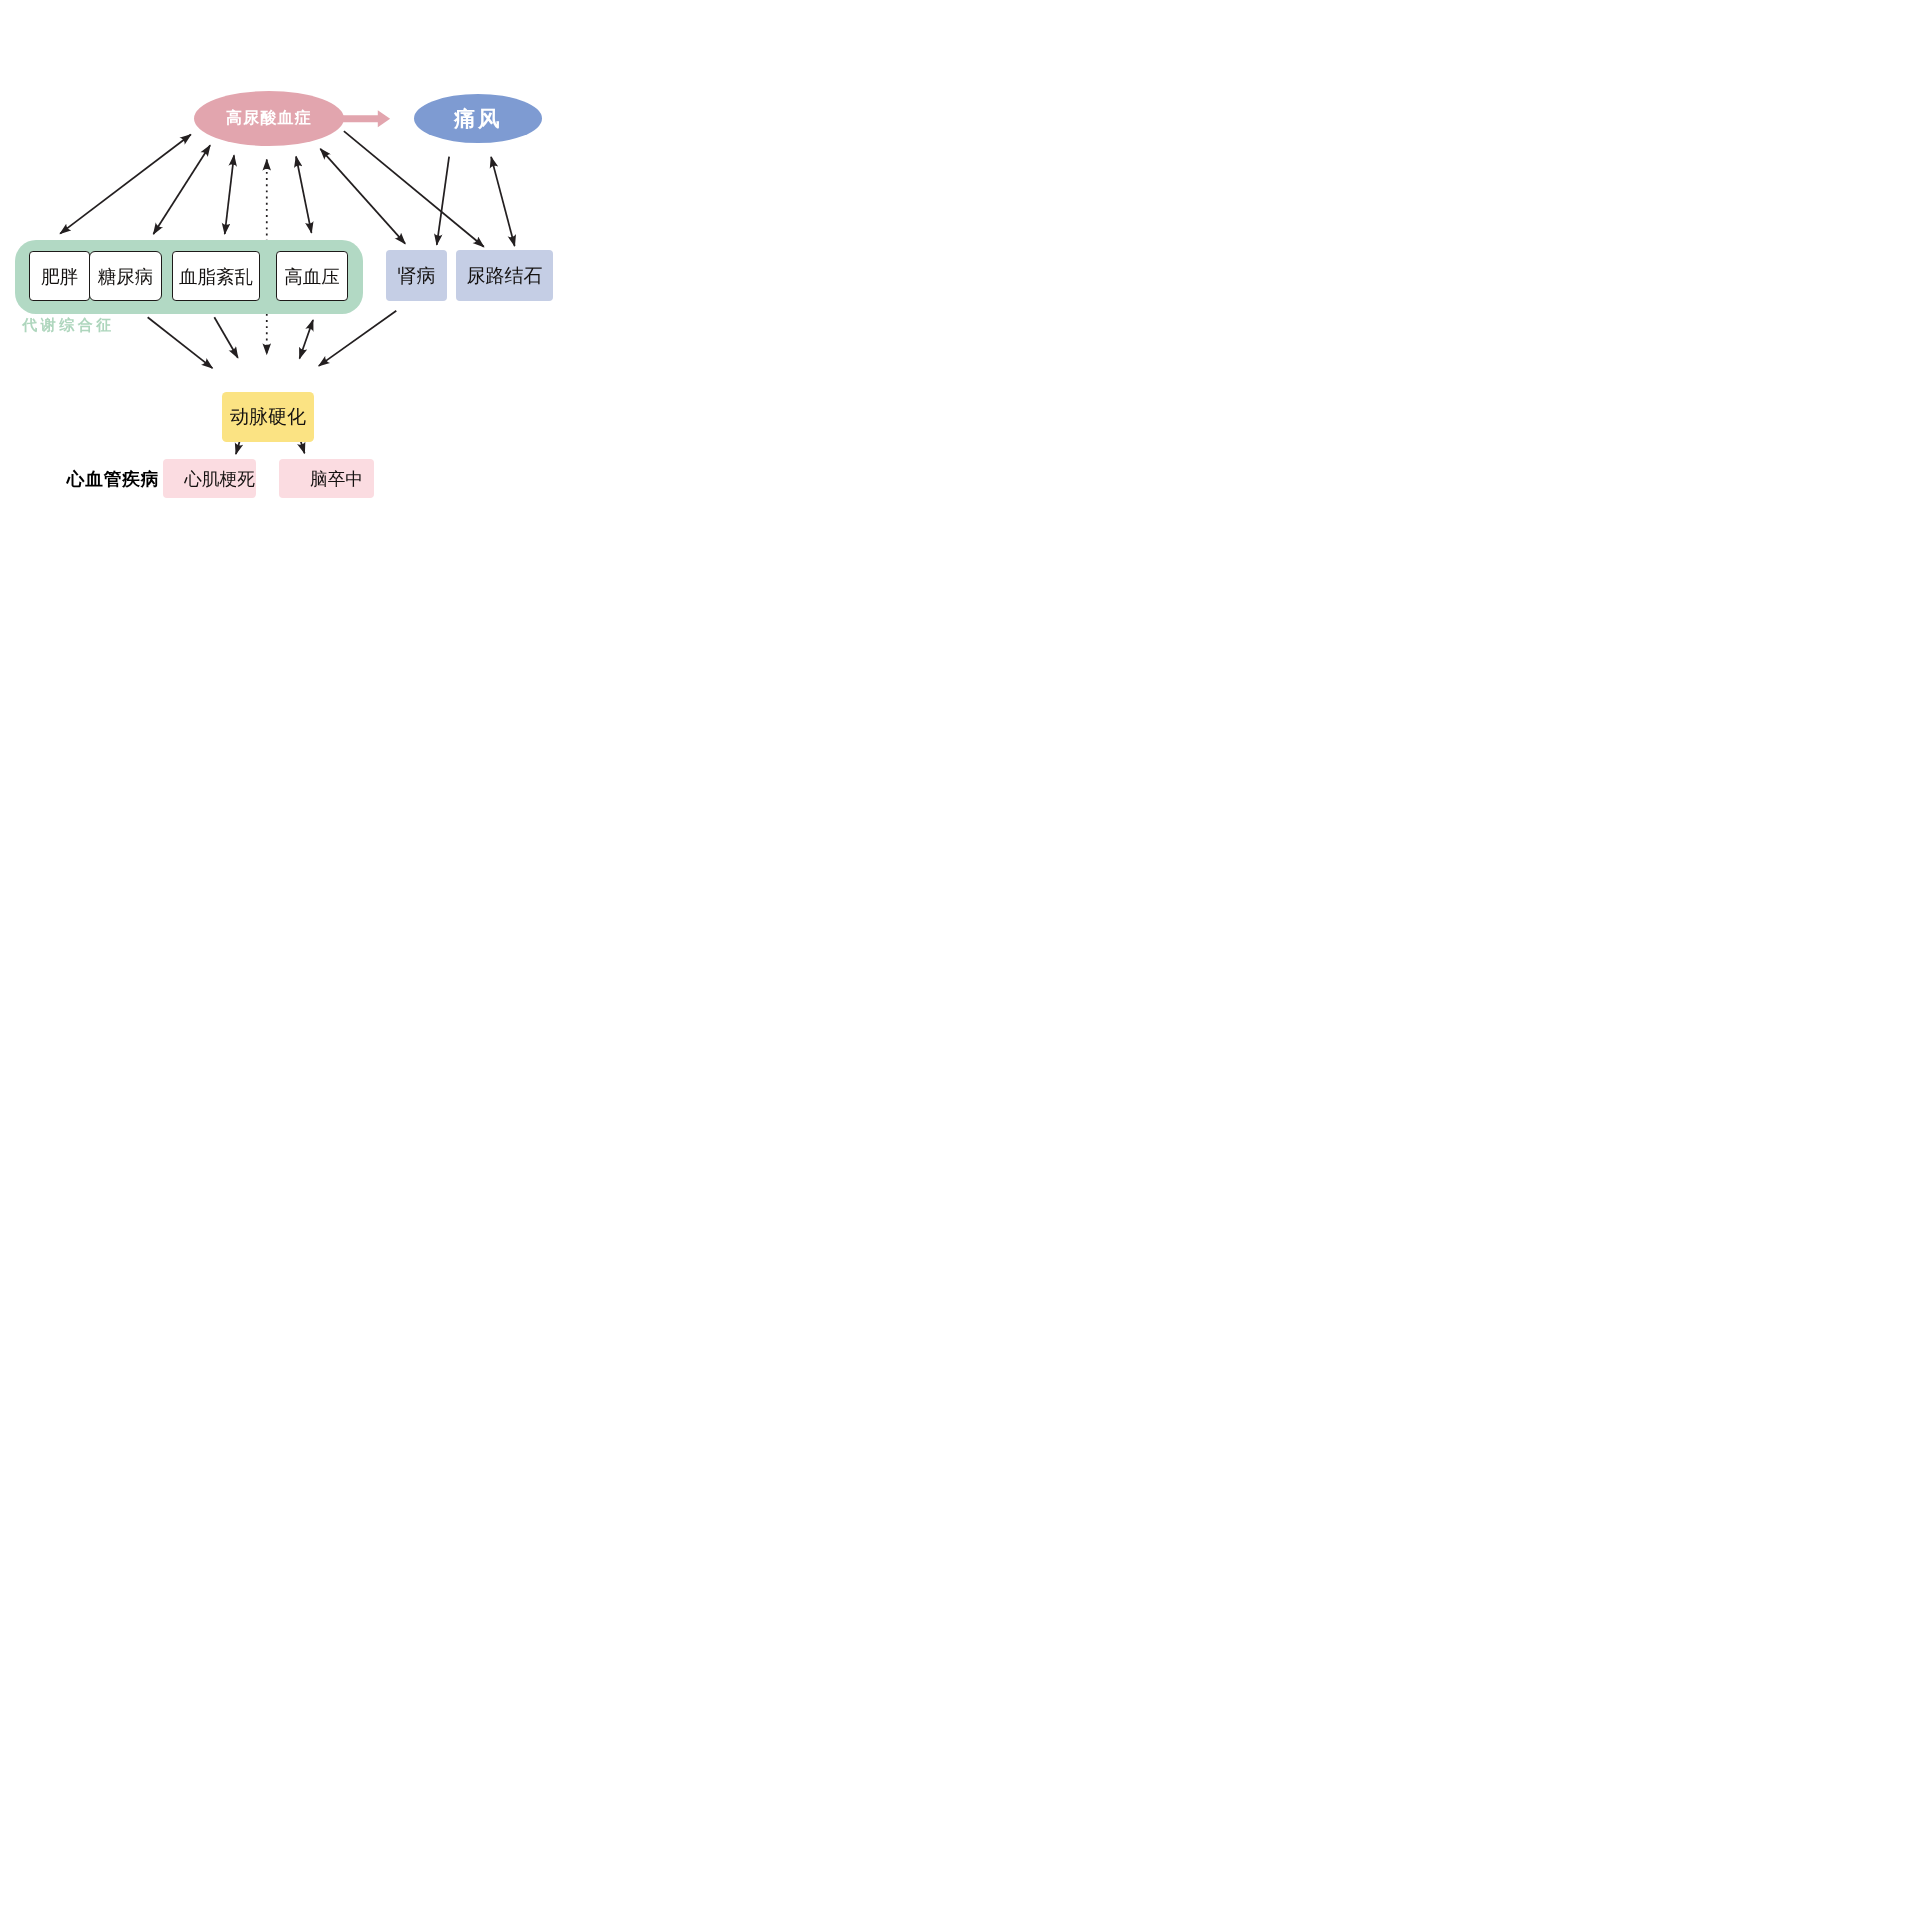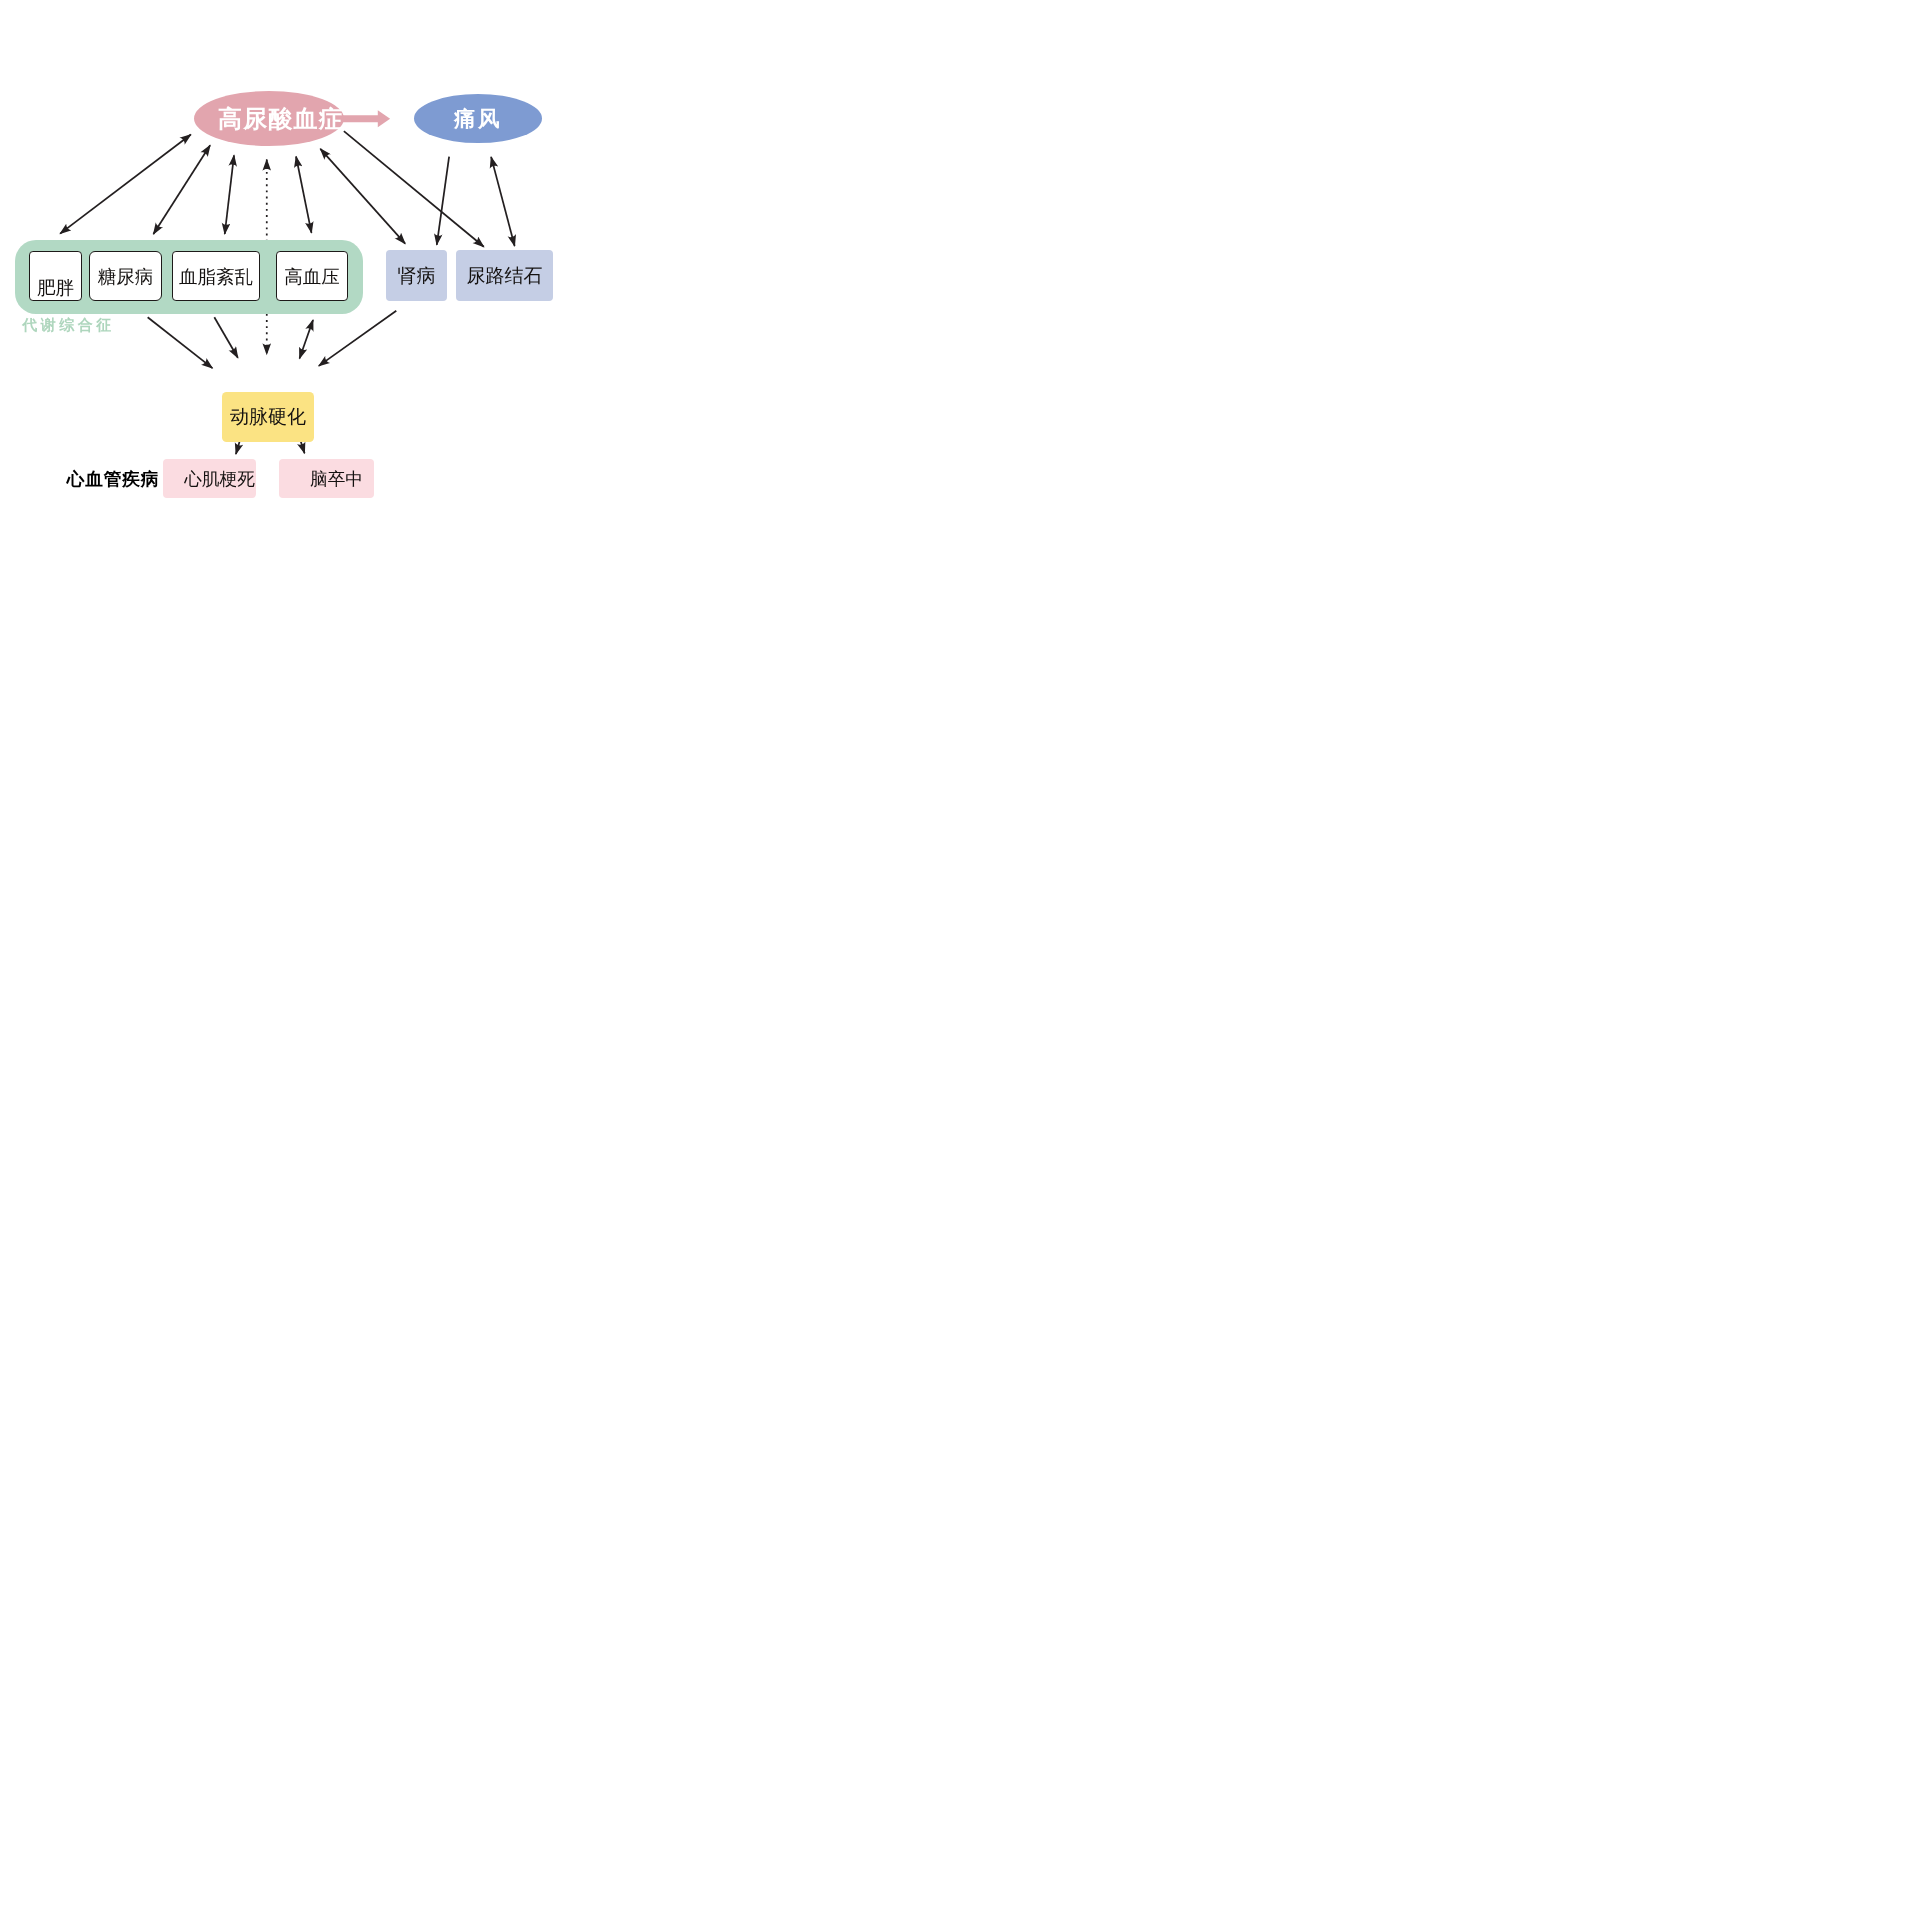--- a/index.html
+++ b/index.html
@@ -8,27 +8,27 @@
     width:569px;height:569px;
     background:#ffffff;
     font-family:"Liberation Sans","DejaVu Sans",sans-serif;
     overflow:hidden;
   }
   .arrow-layer{position:absolute;left:0;top:0;width:569px;height:569px;}
   .node{position:absolute;display:flex;align-items:center;justify-content:center;box-sizing:border-box;}
 
   
   .ellipse{border-radius:50%;color:#ffffff;font-weight:bold;}
-  .ellipse-hua{left:194px;top:91px;width:150px;height:55px;background:#e2a5ae;font-size:24px;letter-spacing:1.2px;justify-content:flex-end;}
+  .ellipse-hua{left:194px;top:91px;width:150px;height:55px;background:#e2a5ae;font-size:16px;letter-spacing:1.2px;}
   .ellipse-gout{left:414px;top:94px;width:128px;height:49px;background:#7e9bd2;font-size:21.6px;letter-spacing:2.3px;}
 
   
   .met-container{left:15px;top:240px;width:348px;height:74px;background:#b2d9c4;border-radius:21px;}
   .white-box{top:251px;height:50px;background:#ffffff;border:0.8px solid #1d1a19;border-radius:3.9px;font-size:18.5px;color:#141110;}
-  .box-obesity{left:29px;width:53px;align-items:flex-end;}
+  .box-obesity{left:29px;width:61px;}
   .box-diabetes{left:89px;width:73px;border-radius:6px;}
   .box-dyslipidemia{left:172px;width:88px;}
   .box-hypertension{left:276px;width:72px;}
   .met-label{left:22.3px;top:316px;height:19px;font-size:15px;font-weight:bold;color:#aed6bd;letter-spacing:3.5px;}
 
   
   .renal-box{top:250px;height:51px;background:#c5cee5;border-radius:3.9px;font-size:19px;color:#141110;}
   .box-kidney{left:386px;width:61px;justify-content:center;}
   .box-stones{left:456px;width:97px;font-family:Liberation Serif, serif;}
 

